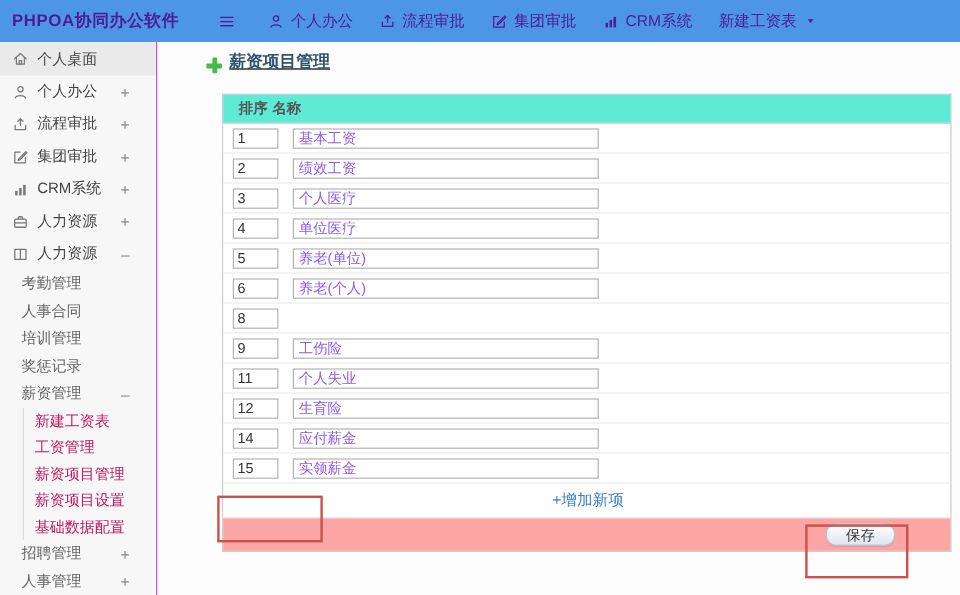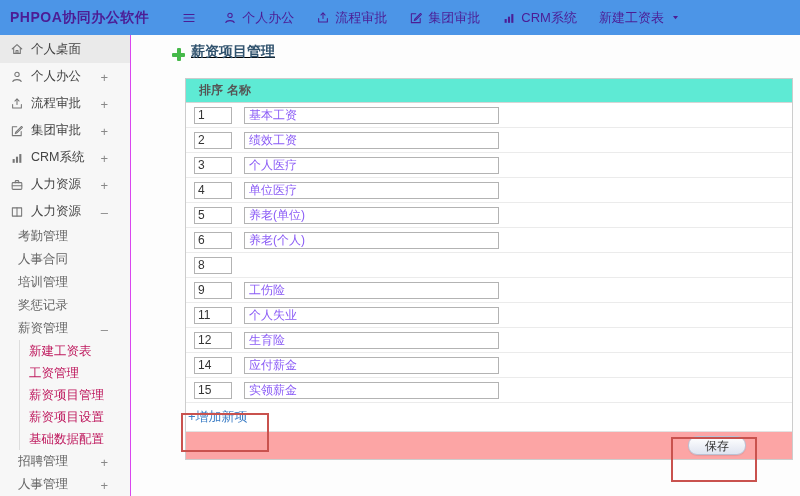--- a/index.html
+++ b/index.html
@@ -37,21 +37,21 @@
   .plus-ico::after{left:0;top:4.5px;width:13px;height:4px;}
   .page-title{margin:0;font-size:14px;font-weight:bold;color:#31536e;}
 
   .panel{position:absolute;left:54px;top:43px;width:606px;background:#fff;border:1px solid #ccc;}
   .thead{height:23px;background:#5eead4;border-bottom:1px solid #d5d5d5;display:flex;align-items:center;font-size:12px;font-weight:bold;color:#555;}
   .th-order{padding-left:13px;width:27px;}
   .th-name{padding-left:1px;font-family:Liberation Serif, serif;}
   .trow{height:24px;display:flex;align-items:center;border-bottom:1px solid #ebebeb;}
   .order-input{margin-left:8px;width:30px;height:15px;border:1px solid #b3b3b3;font-size:12px;color:#333;padding:0 3px;font-family:inherit;background:#fff;}
   .name-input{margin-left:12px;width:245px;height:15px;border:1px solid #b3b3b3;font-size:12px;color:#8b5cf6;padding:0 4px;font-family:inherit;background:#fff;}
-  .add-row{height:28px;display:flex;align-items:center;border-bottom:1px solid #e3e3e3;}
+  .add-row{height:28px;display:flex;align-items:center;border-bottom:1px solid #e3e3e3;justify-content:center;}
   .add-link{margin-left:2px;color:#3d7ec6;font-size:13px;cursor:pointer;text-decoration:none;}
   .panel-footer{height:27px;background:#fca5a5;display:flex;align-items:center;justify-content:flex-end;}
   .save-btn{margin-right:46px;width:58px;height:19px;border-radius:9px;border:1px solid #bac1d4;background:linear-gradient(#ffffff,#dfe4f0);font-size:12px;color:#333;font-family:inherit;line-height:1;cursor:pointer;box-shadow:0 1px 1px rgba(0,0,0,.08);}
 
   
   .annot{position:absolute;border:2px solid #c9524e;pointer-events:none;}
   .annot-add{left:181px;top:413px;width:84px;height:35px;}
   .annot-save{left:671px;top:437px;width:82px;height:41px;}
 </style>
 </head>

